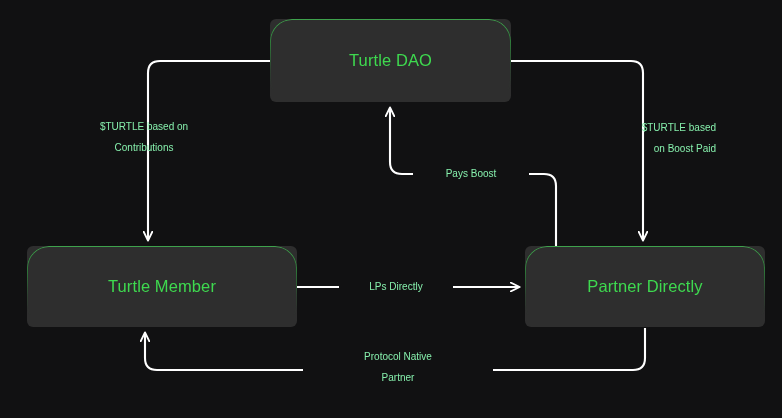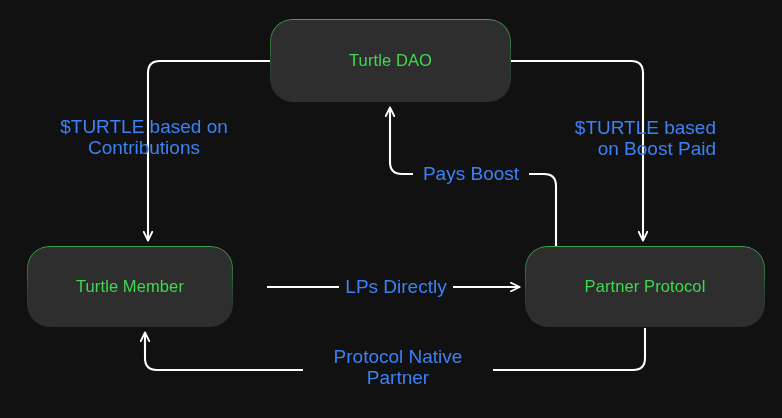--- a/index.html
+++ b/index.html
@@ -19,21 +19,21 @@
     position: absolute;
     left: 0;
     top: 0;
     width: 782px;
     height: 418px;
     pointer-events: none;
   }
   .node {
     position: absolute;
     box-sizing: border-box;
-    border-radius: 23px;
+    border-radius: 6px;
     background: #2e2e2e;
     display: flex;
     align-items: center;
     justify-content: center;
     z-index: 2;
   }
   .node::before {
     content: "";
     position: absolute;
     left: 0; top: 0; right: 0; bottom: 0;
@@ -47,27 +47,27 @@
     pointer-events: none;
   }
   .node-label {
     color: #3ed94f;
     font-size: 16.5px;
     letter-spacing: 0.1px;
     position: relative;
     z-index: 1;
   }
   #node-dao     { left: 270px; top: 19px;  width: 241px; height: 83px; }
-  #node-member  { left: 27px;  top: 246px; width: 206px; height: 81px; }
+  #node-member  { left: 27px;  top: 246px; width: 270px; height: 81px; }
   #node-partner { left: 525px; top: 246px; width: 240px; height: 81px; }
 
   .edge-label {
     position: absolute;
-    color: #3b82f6;
-    font-size: 19px;
+    color: #86efac;
+    font-size: 10px;
     line-height: 21px;
     text-align: center;
     z-index: 3;
     white-space: nowrap;
   }
   .edge-label.boxed {
     background: #111112;
     padding: 0 6px;
   }
   #label-contributions { left: 48px;  top: 116px; width: 192px; }
@@ -101,21 +101,21 @@
 
   <div class="node" id="node-dao">
     <span class="node-label">Turtle DAO</span>
   </div>
 
   <div class="node" id="node-member">
     <span class="node-label">Turtle Member</span>
   </div>
 
   <div class="node" id="node-partner">
-    <span class="node-label">Partner Protocol</span>
+    <span class="node-label">Partner Directly</span>
   </div>
 
   <div class="edge-label" id="label-contributions">
     <div>$TURTLE based on</div>
     <div>Contributions</div>
   </div>
 
   <div class="edge-label" id="label-boostpaid">
     <div>$TURTLE based</div>
     <div>on Boost Paid</div>

